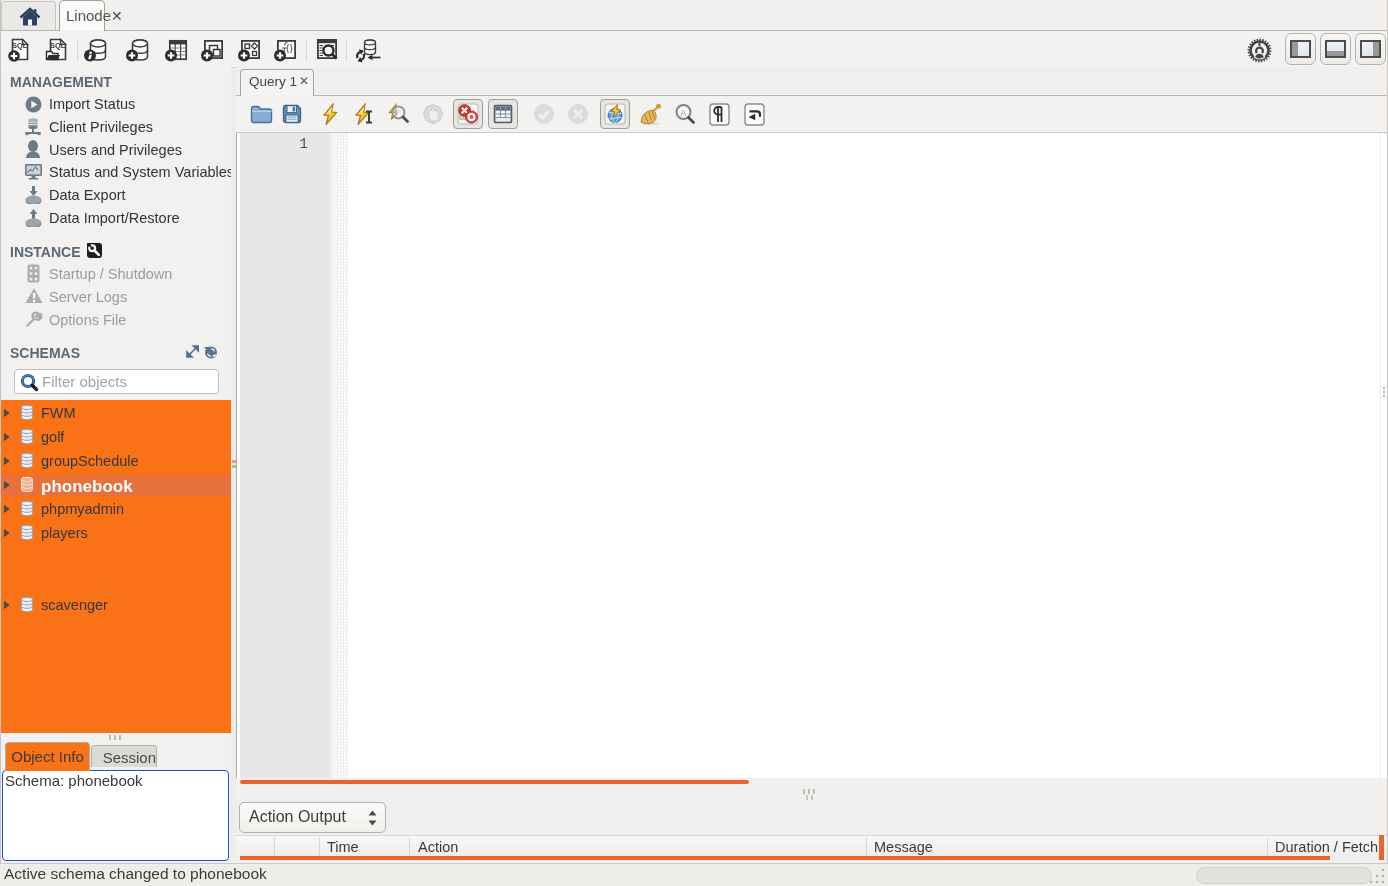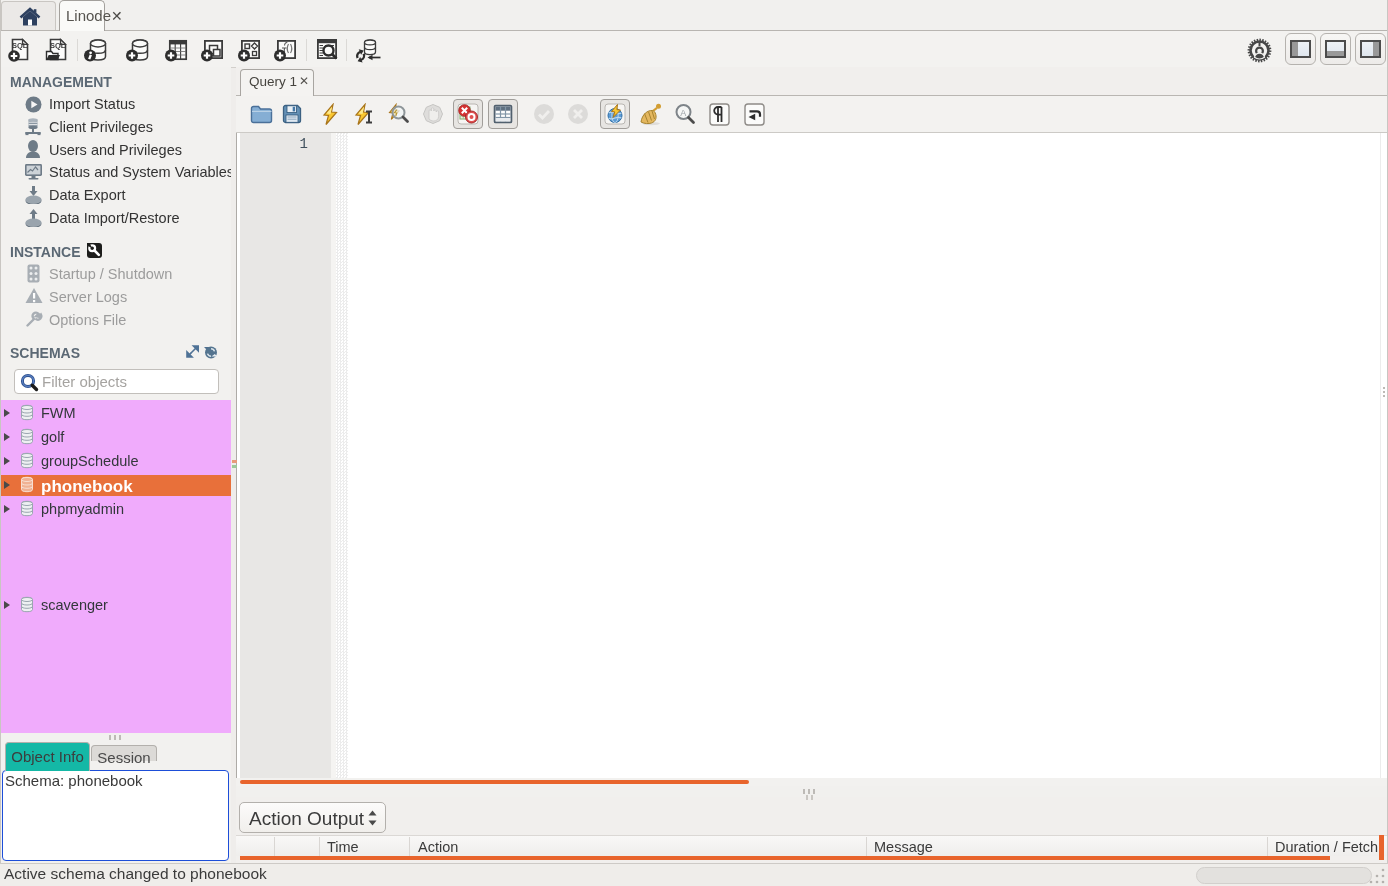--- a/index.html
+++ b/index.html
@@ -21,33 +21,33 @@
 
   .panelbtn{top:2px;width:31px;height:32px;border:1px solid #b5b2ae;border-radius:6px;background:linear-gradient(#f7f6f4,#edebe9);box-sizing:border-box;}
   .panelbtn .win{position:absolute;left:4px;top:6px;width:21px;height:18px;border:2px solid #4c4c4c;background:linear-gradient(#eef2f6,#dfe6ee);box-sizing:border-box;}
 
   
   #sidebar{top:67px;left:0;width:231px;height:796px;background:#f2f1ef;overflow:hidden;}
   .sechead{font-size:14px;font-weight:bold;color:#5b6874;}
   .sitem{font-size:14.5px;color:#333;white-space:nowrap;}
   .sitem.dis{color:#9c9c9c;}
 
-  #schematree{top:333px;left:0;width:273px;height:333px;background:#f0abfc;}
+  #schematree{top:333px;left:0;width:273px;height:333px;background:#f97316;}
   .trow{position:absolute;left:0;width:231px;height:24px;}
   .trow .tri{position:absolute;left:4px;top:8px;width:0;height:0;border-left:6px solid #4a4a4a;border-top:4.5px solid transparent;border-bottom:4.5px solid transparent;}
   .trow .txt{position:absolute;left:41px;top:4px;font-size:14.5px;color:#33373b;}
   .trow .db{position:absolute;left:20px;top:3px;}
   .trow.sel{background:linear-gradient(transparent 0,transparent 2px,#e8703a 2px,#e8703a 23px,transparent 23px);}
   .trow.sel .txt{color:#fff;font-weight:bold;font-size:17px;top:3.5px;}
 
   #filterbox{top:302px;left:14px;width:205px;height:25px;background:#fff;border:1px solid #c2bfbb;border-radius:4px;box-sizing:border-box;}
   #filterbox .ph{position:absolute;left:27px;top:3px;font-size:15px;color:#a5a3a0;}
 
-  #objinfotab{top:675px;left:5px;width:85px;height:29px;background:#14b8a6;border:1px solid #b3b0ac;border-bottom:none;border-radius:4px 4px 0 0;box-sizing:border-box;z-index:2;font-size:15px;color:#3c3c3c;text-align:center;line-height:27px;}
-  #sessiontab{top:678px;left:91px;width:66px;height:16px;background:#dcdad7;border:1px solid #b3b0ac;border-bottom:none;border-radius:4px 4px 0 0;box-sizing:border-box;font-size:15px;color:#4a4a4a;text-align:center;line-height:24px;}
+  #objinfotab{top:675px;left:5px;width:85px;height:29px;background:#f97316;border:1px solid #b3b0ac;border-bottom:none;border-radius:4px 4px 0 0;box-sizing:border-box;z-index:2;font-size:15px;color:#3c3c3c;text-align:center;line-height:27px;}
+  #sessiontab{top:678px;left:91px;width:66px;height:22px;background:#dcdad7;border:1px solid #b3b0ac;border-bottom:none;border-radius:4px 4px 0 0;box-sizing:border-box;font-size:15px;color:#4a4a4a;text-align:right;line-height:24px;}
   #objinfobox{top:703px;left:2px;width:227px;height:91px;background:#fff;border:1px solid #1d4ed8;border-radius:4px;box-sizing:border-box;}
   #objinfobox .t{position:absolute;left:2px;top:1px;font-size:15px;color:#3a3a3a;}
 
   
   #qtabbar{top:67px;left:236px;width:1152px;height:29px;background:#f1efed;border-bottom:1px solid #b9b6b2;box-sizing:border-box;}
   #qtab{top:2px;left:4px;width:74px;height:27px;background:#f4f3f1;border:1px solid #a8a5a1;border-bottom:none;border-radius:4px 4px 0 0;box-sizing:border-box;z-index:2;}
   #qtab .lbl{position:absolute;left:8px;top:4px;font-size:13.5px;color:#46443f;}
   #qtab .x{position:absolute;left:58px;top:4px;font-size:12px;color:#55534f;}
 
   #qtoolbar{top:96px;left:236px;width:1152px;height:37px;background:#f3f2f0;border-bottom:1px solid #cccac6;box-sizing:border-box;}
@@ -60,21 +60,21 @@
   #foldstrip{left:95px;top:0;width:5px;height:645px;background:#f5f4f2;}
   #hatch{left:100px;top:0;width:12px;height:645px;background:conic-gradient(#ececec 25%,#fff 0 50%,#ececec 0 75%,#fff 0) 0 0/3px 3px;}
   #editorline{left:0px;top:0;width:1px;height:645px;background:#aeaba7;}
 
   #hscroll{top:778px;left:236px;width:1152px;height:8px;background:#f2f1ef;}
   #hthumb{left:4px;top:2px;width:509px;height:4px;background:#e8642c;border-radius:2px;}
   #midsplit{top:786px;left:236px;width:1152px;height:11px;background:#f1f0ee;}
 
   #outpanel{top:797px;left:236px;width:1152px;height:66px;background:#f1efed;}
   #combo{position:absolute;left:3px;top:5px;width:147px;height:31px;background:linear-gradient(#fcfbfa,#f1efec);border:1px solid #b3b0ac;border-radius:5px;box-sizing:border-box;}
-  #combo .lbl{position:absolute;left:9px;top:5px;font-size:19px;color:#3b3b3b;}
+  #combo .lbl{position:absolute;left:9px;top:5px;font-size:16px;color:#3b3b3b;}
   #outheader{position:absolute;left:0;top:38px;width:1152px;height:21px;background:linear-gradient(#f9f8f7,#efeeec);border-top:1px solid #dbd8d5;box-sizing:border-box;}
   #outheader .col{position:absolute;top:3px;font-size:14.5px;color:#3a3a3a;white-space:nowrap;}
   #outheader .sep{position:absolute;top:1px;width:1px;height:19px;background:#d9d6d3;}
   #orangebar{position:absolute;left:4px;top:59px;width:1090px;height:4px;background:#e8642c;}
   #orangev{position:absolute;left:1143px;top:38px;width:5px;height:25px;background:#e8642c;}
 
   
   #statusbar{top:863px;left:0;width:1388px;height:23px;background:#efedea;border-top:1px solid #cdcac6;box-sizing:border-box;}
   #statusbar .msg{position:absolute;left:4px;top:1px;font-size:15.5px;color:#3b3b3b;}
   #bthumb{position:absolute;left:1196px;top:3px;width:176px;height:17px;background:#e3e1de;border:1px solid #d2cfcc;border-radius:9px;box-sizing:border-box;}
@@ -387,20 +387,31 @@
           <div class="tri"></div>
           <svg class="db" width="14" height="17" viewBox="0 0 14 17">
             <g fill="#eef0f2" stroke="#9aa5b0" stroke-width="1">
               <path d="M1.5 3.5 c0-1.4 2.2-2.2 5.5-2.2 s5.5 0.8 5.5 2.2 v10 c0 1.4-2.2 2.2-5.5 2.2 s-5.5-0.8-5.5-2.2 z"></path>
               <ellipse cx="7" cy="3.5" rx="5.5" ry="2"></ellipse>
               <path d="M1.5 7 c0 1.2 2.2 2 5.5 2 s5.5-0.8 5.5-2 M1.5 10.3 c0 1.2 2.2 2 5.5 2 s5.5-0.8 5.5-2" fill="none"></path>
             </g>
           </svg>
           <div class="txt">phpmyadmin</div>
         </div>
+      <div class="trow" style="top:121px;">
+          <div class="tri"></div>
+          <svg class="db" width="14" height="17" viewBox="0 0 14 17">
+            <g fill="#eef0f2" stroke="#9aa5b0" stroke-width="1">
+              <path d="M1.5 3.5 c0-1.4 2.2-2.2 5.5-2.2 s5.5 0.8 5.5 2.2 v10 c0 1.4-2.2 2.2-5.5 2.2 s-5.5-0.8-5.5-2.2 z"></path>
+              <ellipse cx="7" cy="3.5" rx="5.5" ry="2"></ellipse>
+              <path d="M1.5 7 c0 1.2 2.2 2 5.5 2 s5.5-0.8 5.5-2 M1.5 10.3 c0 1.2 2.2 2 5.5 2 s5.5-0.8 5.5-2" fill="none"></path>
+            </g>
+          </svg>
+          <div class="txt">players</div>
+        </div>
       <div class="trow" style="top:145px;margin-top:48px;">
           <div class="tri"></div>
           <svg class="db" width="14" height="17" viewBox="0 0 14 17">
             <g fill="#eef0f2" stroke="#9aa5b0" stroke-width="1">
               <path d="M1.5 3.5 c0-1.4 2.2-2.2 5.5-2.2 s5.5 0.8 5.5 2.2 v10 c0 1.4-2.2 2.2-5.5 2.2 s-5.5-0.8-5.5-2.2 z"></path>
               <ellipse cx="7" cy="3.5" rx="5.5" ry="2"></ellipse>
               <path d="M1.5 7 c0 1.2 2.2 2 5.5 2 s5.5-0.8 5.5-2 M1.5 10.3 c0 1.2 2.2 2 5.5 2 s5.5-0.8 5.5-2" fill="none"></path>
             </g>
           </svg>
           <div class="txt">scavenger</div>

